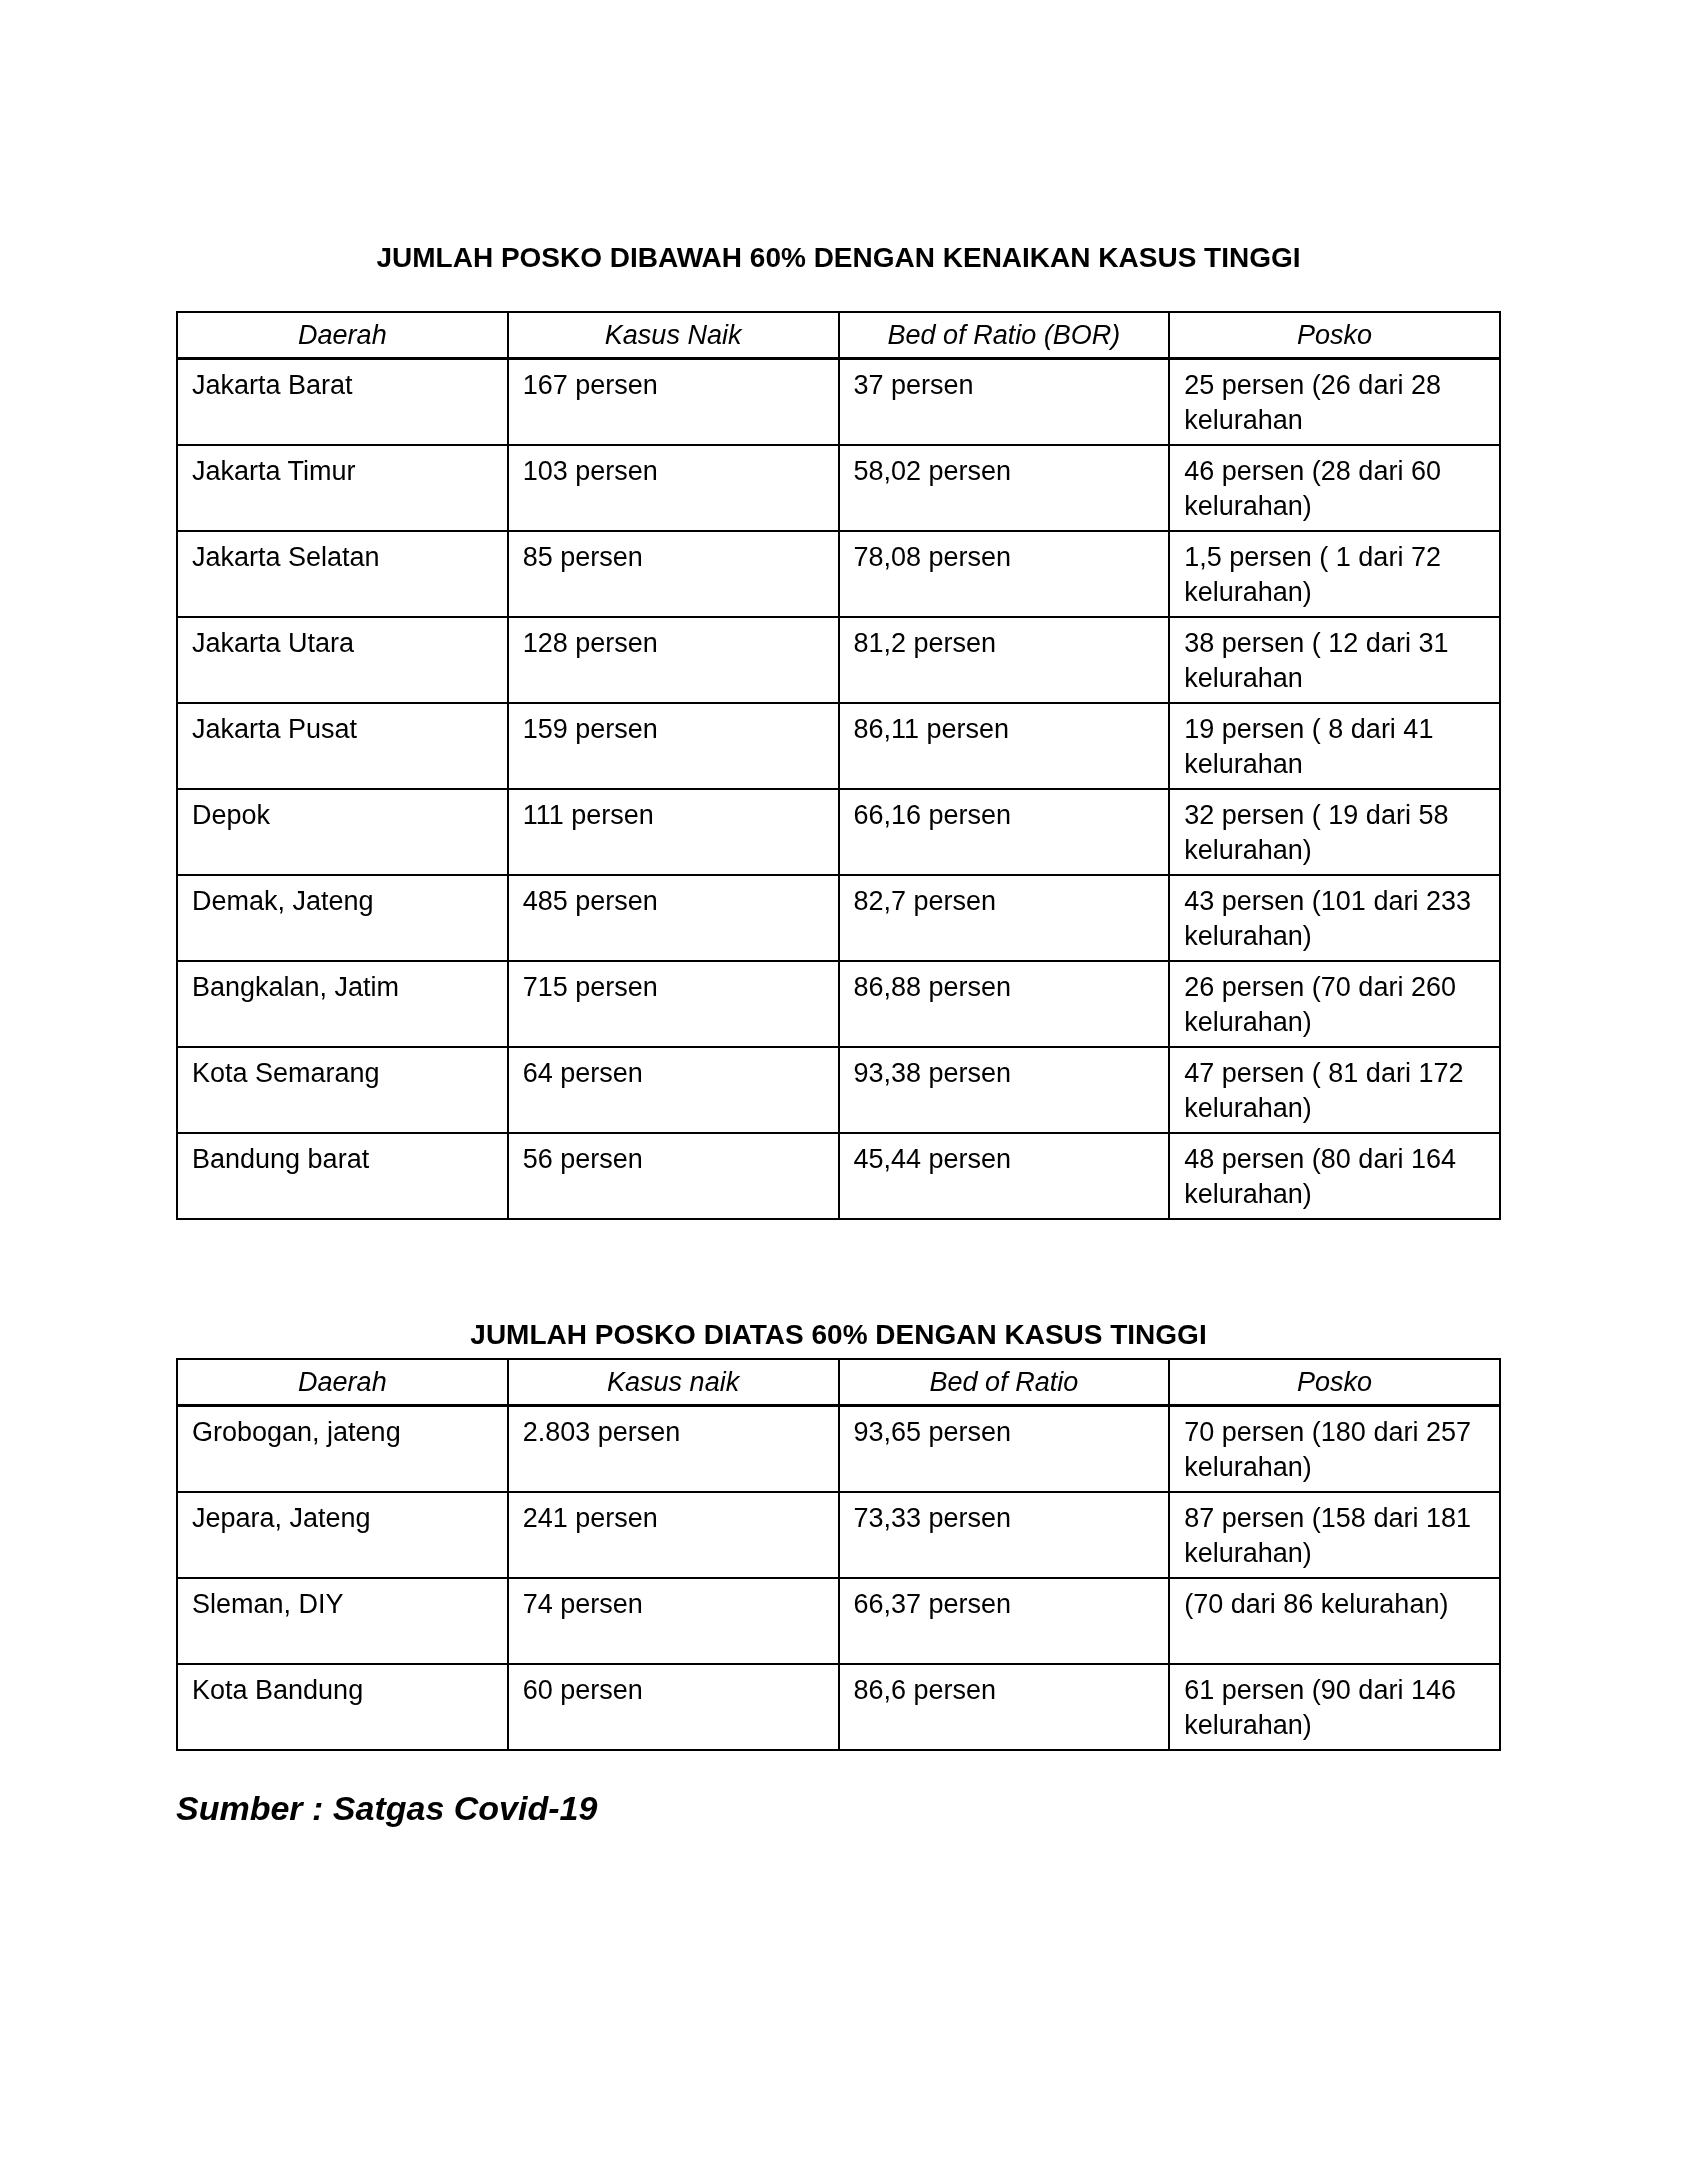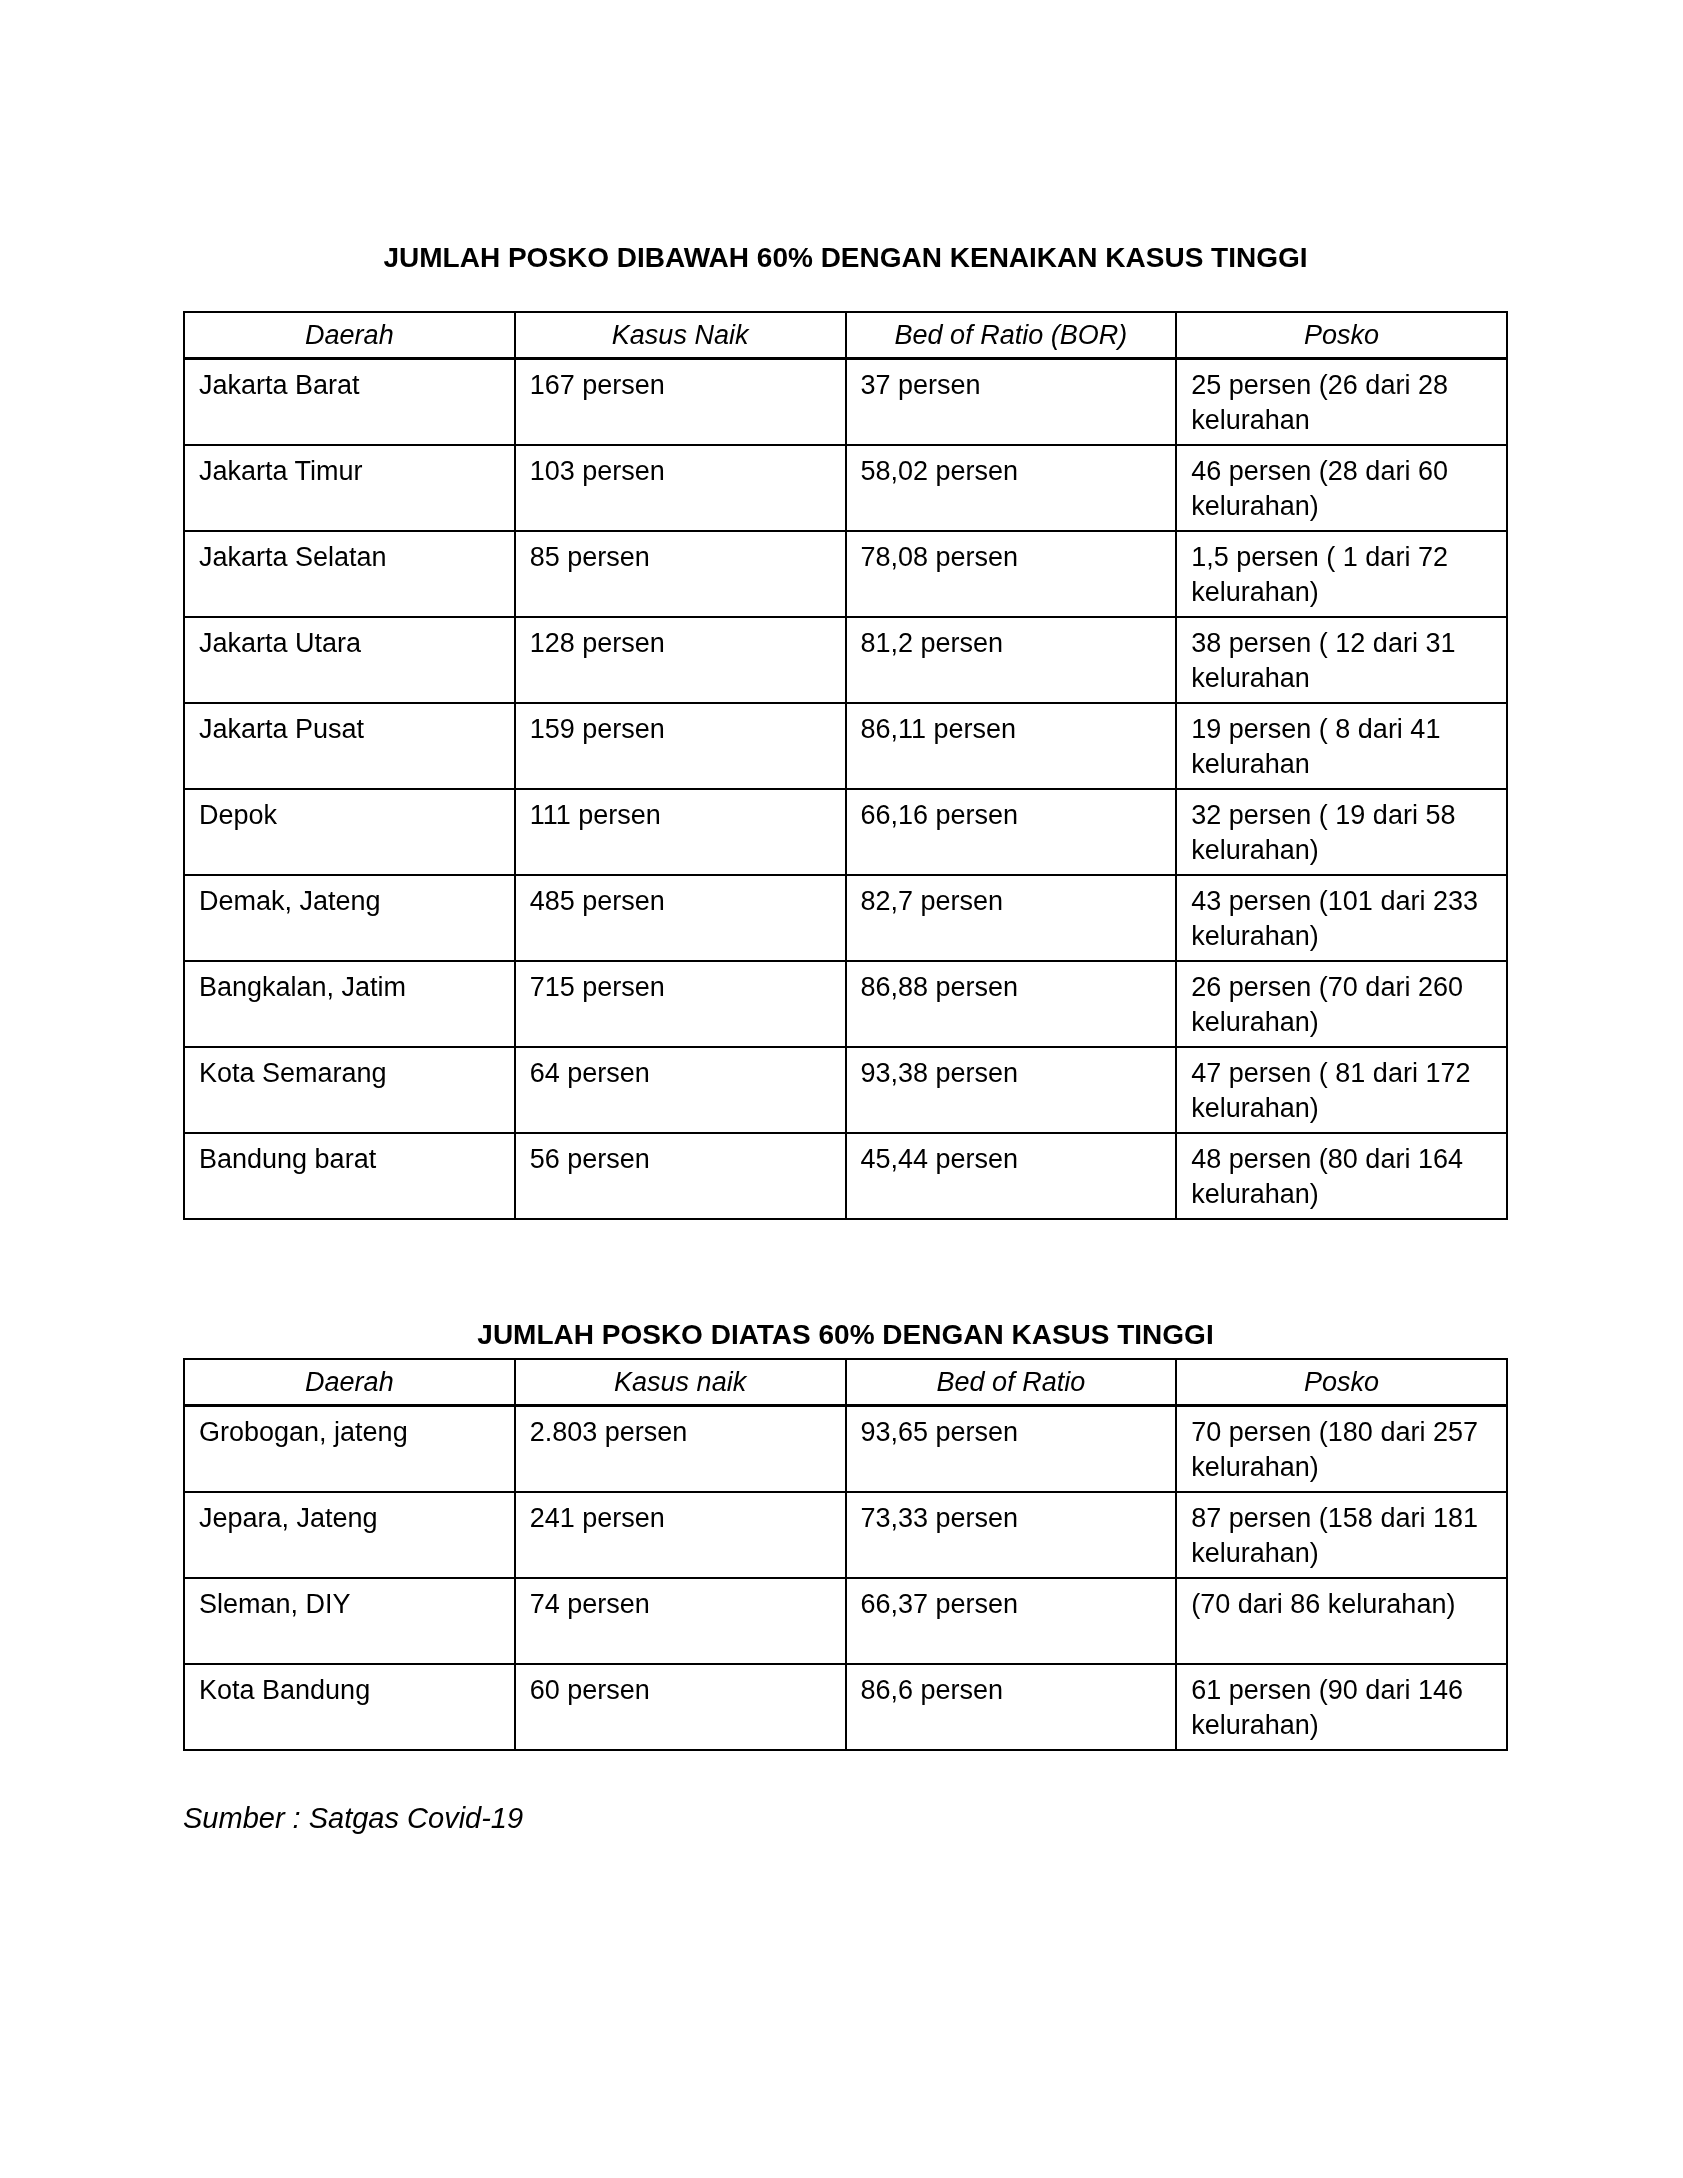--- a/index.html
+++ b/index.html
@@ -9,21 +9,21 @@
   body {
     width: 1683px;
     height: 2178px;
     background: #ffffff;
     color: #000000;
     font-family: "Liberation Sans", "DejaVu Sans", sans-serif;
     position: relative;
   }
   .content {
     position: absolute;
-    left: 183px;
+    left: 176px;
     top: 0;
     width: 1325px;
   }
   .doc-title {
     text-align: center;
     font-weight: bold;
     font-size: 28px;
     line-height: 34px;
   }
   .title-1 {
@@ -61,24 +61,24 @@
     text-align: left;
     vertical-align: top;
     padding: 8px 8px 5px 14px;
     height: 71px;
   }
   .table-2 td {
     height: auto;
     min-height: 0;
   }
   .source-line {
-    margin-top: 51px;
-    font-weight: normal;
+    margin-top: 38px;
+    font-weight: bold;
     font-style: italic;
-    font-size: 29px;
+    font-size: 34px;
   }
 </style>
 </head>
 <body>
 
 <div class="content">
 
   <div class="doc-title title-1">JUMLAH POSKO DIBAWAH 60% DENGAN KENAIKAN KASUS TINGGI</div>
 
   <table class="doc-table table-1">

